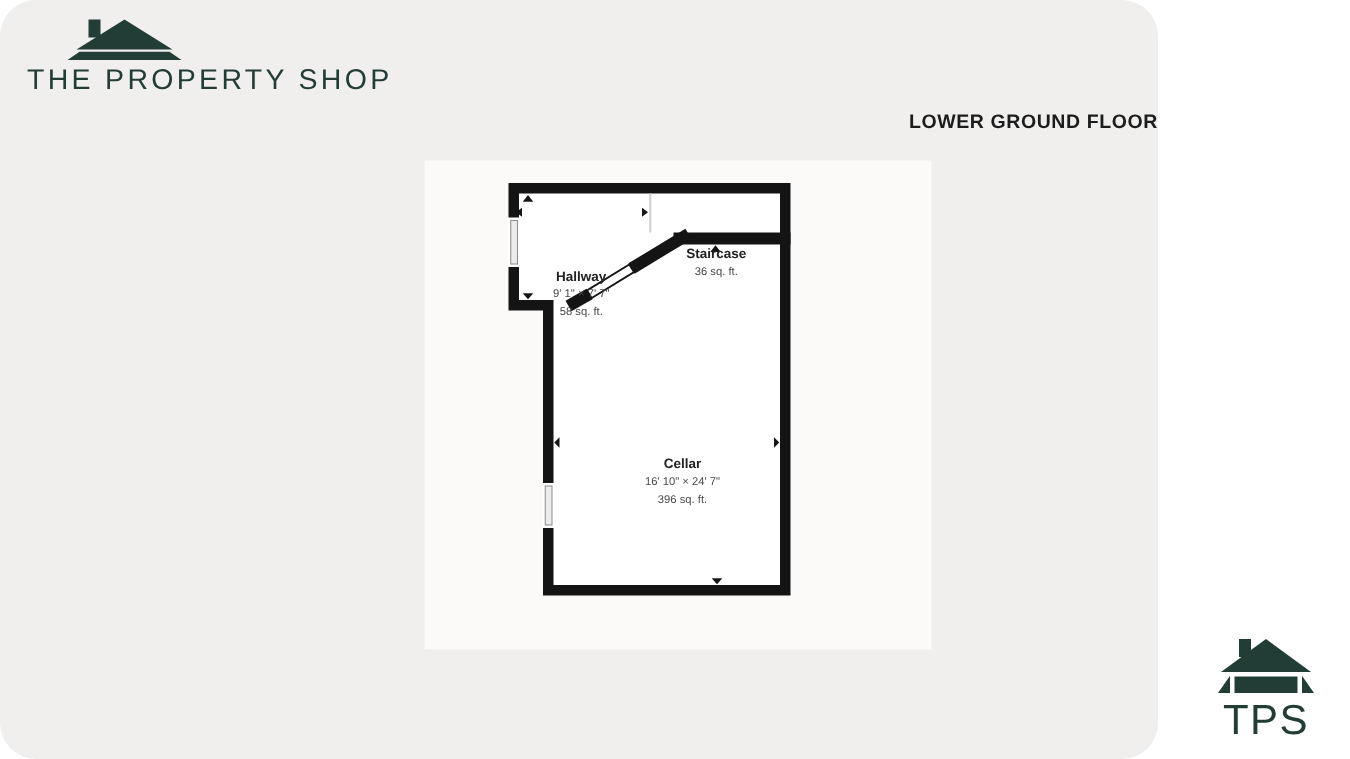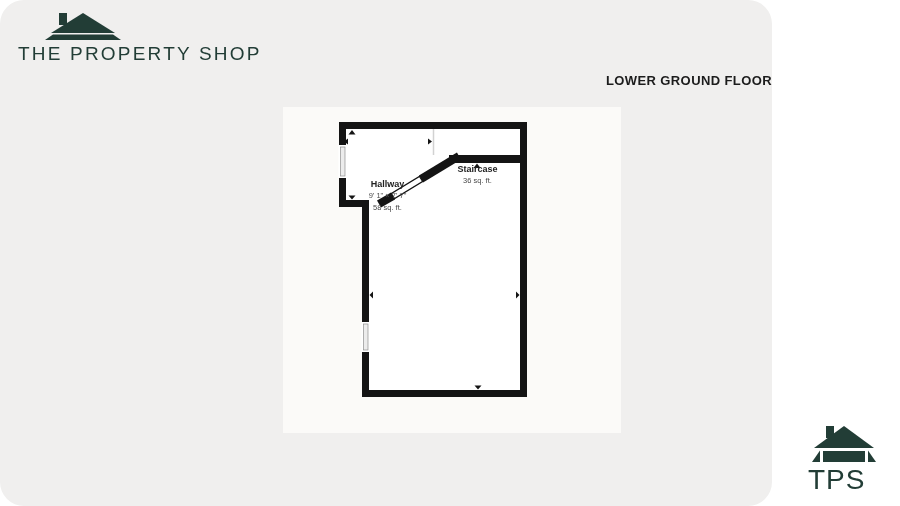--- a/index.html
+++ b/index.html
@@ -28,21 +28,21 @@
 
   
   .room{position:absolute;text-align:center;line-height:12px;}
   .room-name{font-size:9px;font-weight:700;color:#222222;margin-top:46px;}
   .room-dims{font-size:7.5px;color:#4a4a4a;}
   .room.hallway{left:62px;top:25px;width:85px;}
   .room.staircase{left:152px;top:10px;width:85px;}
   .room.cellar{left:112px;top:150px;width:120px;}
 
   
-  .tps{position:absolute;left:808px;top:424px;width:72px;text-align:left;}
+  .tps{position:absolute;left:808px;top:424px;width:72px;text-align:center;}
   .tps svg{display:block;margin:0 auto;}
   .tps-text{margin-top:2px;font-size:28px;letter-spacing:1px;line-height:1;color:var(--teal,#223d36);}
   .teal{fill:var(--teal,#223d36);}
 </style>
 </head>
 <body>
 
 <div class="page">
 
   <div class="brand">
@@ -95,20 +95,25 @@
       <div class="room-name">Hallway</div>
       <div class="room-dims">9' 1" × 7' 7"</div>
       <div class="room-dims">58 sq. ft.</div>
     </div>
 
     <div class="room staircase">
       <div class="room-name">Staircase</div>
       <div class="room-dims">36 sq. ft.</div>
     </div>
 
+    <div class="room cellar">
+      <div class="room-name">Cellar</div>
+      <div class="room-dims">16' 10" × 24' 7"</div>
+      <div class="room-dims">396 sq. ft.</div>
+    </div>
   </div>
 
   <div class="tps">
     <svg width="64" height="40" viewBox="0 0 64 40">
       <rect class="teal" x="14" y="2" width="8" height="12"></rect>
       <polygon class="teal" points="2,24 32,2 62,24"></polygon>
       <rect class="teal" x="11" y="27" width="42" height="11"></rect>
       <polygon class="teal" points="0,38 8,26.5 8,38"></polygon>
       <polygon class="teal" points="56,26.5 64,38 56,38"></polygon>
     </svg>

